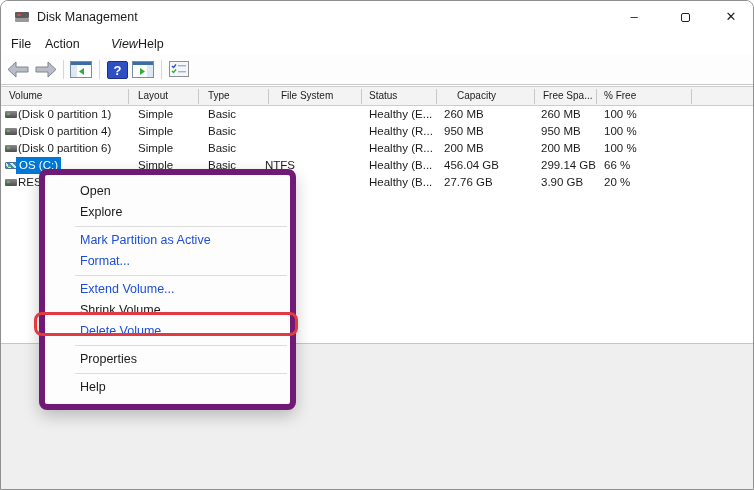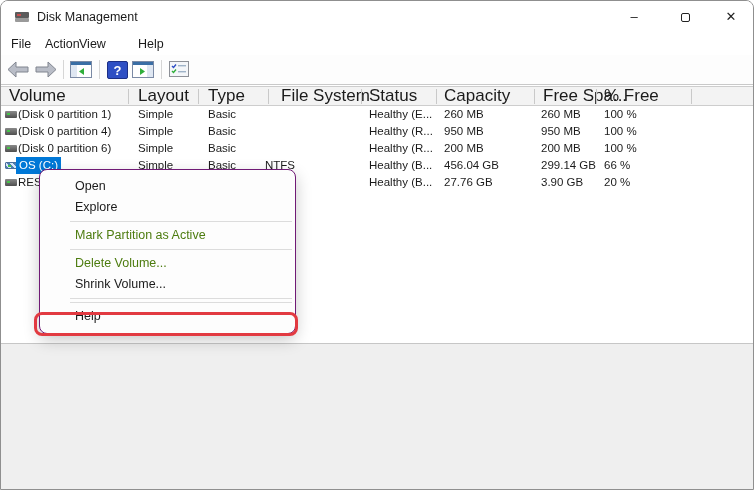--- a/index.html
+++ b/index.html
@@ -12,47 +12,47 @@
   
   #titlebar { position:absolute; left:0; top:0; width:100%; height:32px; background:#fff; }
   #app-icon { position:absolute; left:13px; top:8px; width:16px; height:16px; }
   #title-text { position:absolute; left:36px; top:0; line-height:32px; font-size:12.5px; }
   .win-ctl { position:absolute; top:0; width:46px; height:32px; text-align:center; line-height:32px; font-size:13px; color:#222; }
   #btn-min  { left:610px; } #btn-max { left:661px; } #btn-close { left:707px; }
   #btn-max .box { display:inline-block; width:9px; height:9px; border:1px solid #222; border-radius:2px; vertical-align:middle; }
   
   #menubar { position:absolute; left:0; top:32px; width:100%; height:22px; background:#fff; font-size:12.5px;text-align:center; }
   .mb-item { position:absolute; top:0; line-height:22px; }
-  #mb-file{left:10px;} #mb-action{left:44px;} #mb-view{left:78px;} #mb-help{left:137px;}
+  #mb-file{left:10px;} #mb-action{left:44px;} #mb-view{left:110px;font-style:italic;} #mb-help{left:137px;}
   
   #toolbar { position:absolute; left:0; top:54px; width:100%; height:30px; background:#fdfdfd; border-bottom:1px solid #c9c9c9; }
   .tb { position:absolute; top:6px; }
   .tb-sep { position:absolute; top:5px; width:1px; height:19px; background:#d6d6d6; }
   
   #list-area { position:absolute; left:0; top:85px; width:100%; height:257px; background:#fff; }
   #list-header { position:absolute; left:0; top:0; width:100%; height:20px; background:#f3f3f3; border-top:1px solid #cdcdcd; border-bottom:1px solid #cdcdcd; }
-  .hc { position:absolute; top:0; line-height:18px; font-size:17px; white-space:nowrap; }
+  .hc { position:absolute; top:0; line-height:18px; font-size:10px; white-space:nowrap; }
   .hv { position:absolute; top:2px; width:1px; height:15px; background:#c9c9c9; }
   
   .lrow { position:absolute; left:0; width:100%; height:17px; font-size:11.5px; }
   .lrow span { position:absolute; line-height:17px; white-space:nowrap; }
   .c-vol{left:17px;} .c-layout{left:137px;} .c-type{left:207px;} .c-fs{left:264px;}
   .c-status{left:368px;} .c-cap{left:443px;} .c-free{left:540px;} .c-pct{left:603px;}
   .c-vol.sel { left:15px; background:#0078d7; color:#fff; padding:0 3px; }
   .disk-ico { position:absolute; left:4px; top:5px; width:12px; height:7px; background:linear-gradient(#8a8a8a,#4f4f4f); border-radius:1px; }
   .disk-ico:after { content:""; position:absolute; left:2px; top:2px; width:3px; height:2px; background:#46c24a; }
   .disk-ico.striped { background:repeating-linear-gradient(45deg,#4f7fb5 0 2px,#d8e6f4 2px 4px); border:1px solid #4a6f9c; }
   
   #bottom-pane { position:absolute; left:0; top:342px; width:100%; height:148px; background:#efefef; border-top:1px solid #c6c6c6; }
   
   #context-menu { position:absolute; left:38px; top:168px; width:257px; background:#fdfdfd;
-    border:1px solid #701a75; border-radius:8px; box-shadow:0 6px 16px rgba(0,0,0,0.22);
+    border:6px solid #701a75; border-radius:8px; box-shadow:0 6px 16px rgba(0,0,0,0.22);
     padding:6px 0; z-index:50; }
   .cm-item { height:21px; line-height:21px; padding-left:35px; font-size:12.5px; color:#1b1b1b; white-space:nowrap; }
-  .cm-item.disabled { color:#4d7c0f; }
+  .cm-item.disabled { color:#1d4ed8; }
   .cm-sep { height:1px; background:#dcdcdc; margin:3px 3px 3px 30px; }
   #shrink-box { position:absolute; left:33px; top:311px; width:264px; height:24px;
     border:3px solid #e23a41; border-radius:8px; z-index:60; }
   svg { display:block; }
 </style>
 </head>
 <body>
 
 <div id="window">
 
@@ -110,21 +110,21 @@
     </svg>
   </div>
 
   <div id="list-area">
     <div id="list-header">
       <span class="hc" style="left:8px">Volume</span>
       <span class="hc" style="left:137px">Layout</span>
       <span class="hc" style="left:207px">Type</span>
       <span class="hc" style="left:280px">File System</span>
       <span class="hc" style="left:368px">Status</span>
-      <span class="hc" style="left:443px">Capacity</span>
+      <span class="hc" style="left:456px">Capacity</span>
       <span class="hc" style="left:542px">Free Spa...</span>
       <span class="hc" style="left:603px">% Free</span>
       <span class="hv" style="left:127px"></span>
       <span class="hv" style="left:197px"></span>
       <span class="hv" style="left:267px"></span>
       <span class="hv" style="left:360px"></span>
       <span class="hv" style="left:435px"></span>
       <span class="hv" style="left:533px"></span>
       <span class="hv" style="left:595px"></span>
       <span class="hv" style="left:690px"></span>
@@ -199,23 +199,26 @@
     
 
     
   </div>
 
   <div id="context-menu">
     <div class="cm-item">Open</div>
     <div class="cm-item">Explore</div>
     <div class="cm-sep"></div>
     <div class="cm-item disabled">Mark Partition as Active</div>
-    <div class="cm-sep"></div>
+    <div class="cm-item disabled">Format...</div>
+    <div class="cm-sep"></div>
+    <div class="cm-item disabled">Extend Volume...</div>
+    <div class="cm-item">Shrink Volume...</div>
     <div class="cm-item disabled">Delete Volume...</div>
-    <div class="cm-item">Shrink Volume...</div>
-    <div class="cm-sep"></div>
+    <div class="cm-sep"></div>
+    <div class="cm-item">Properties</div>
     <div class="cm-sep"></div>
     <div class="cm-item">Help</div>
   </div>
 
   <div id="shrink-box"></div>
 
 </div>
 
 </body></html>

